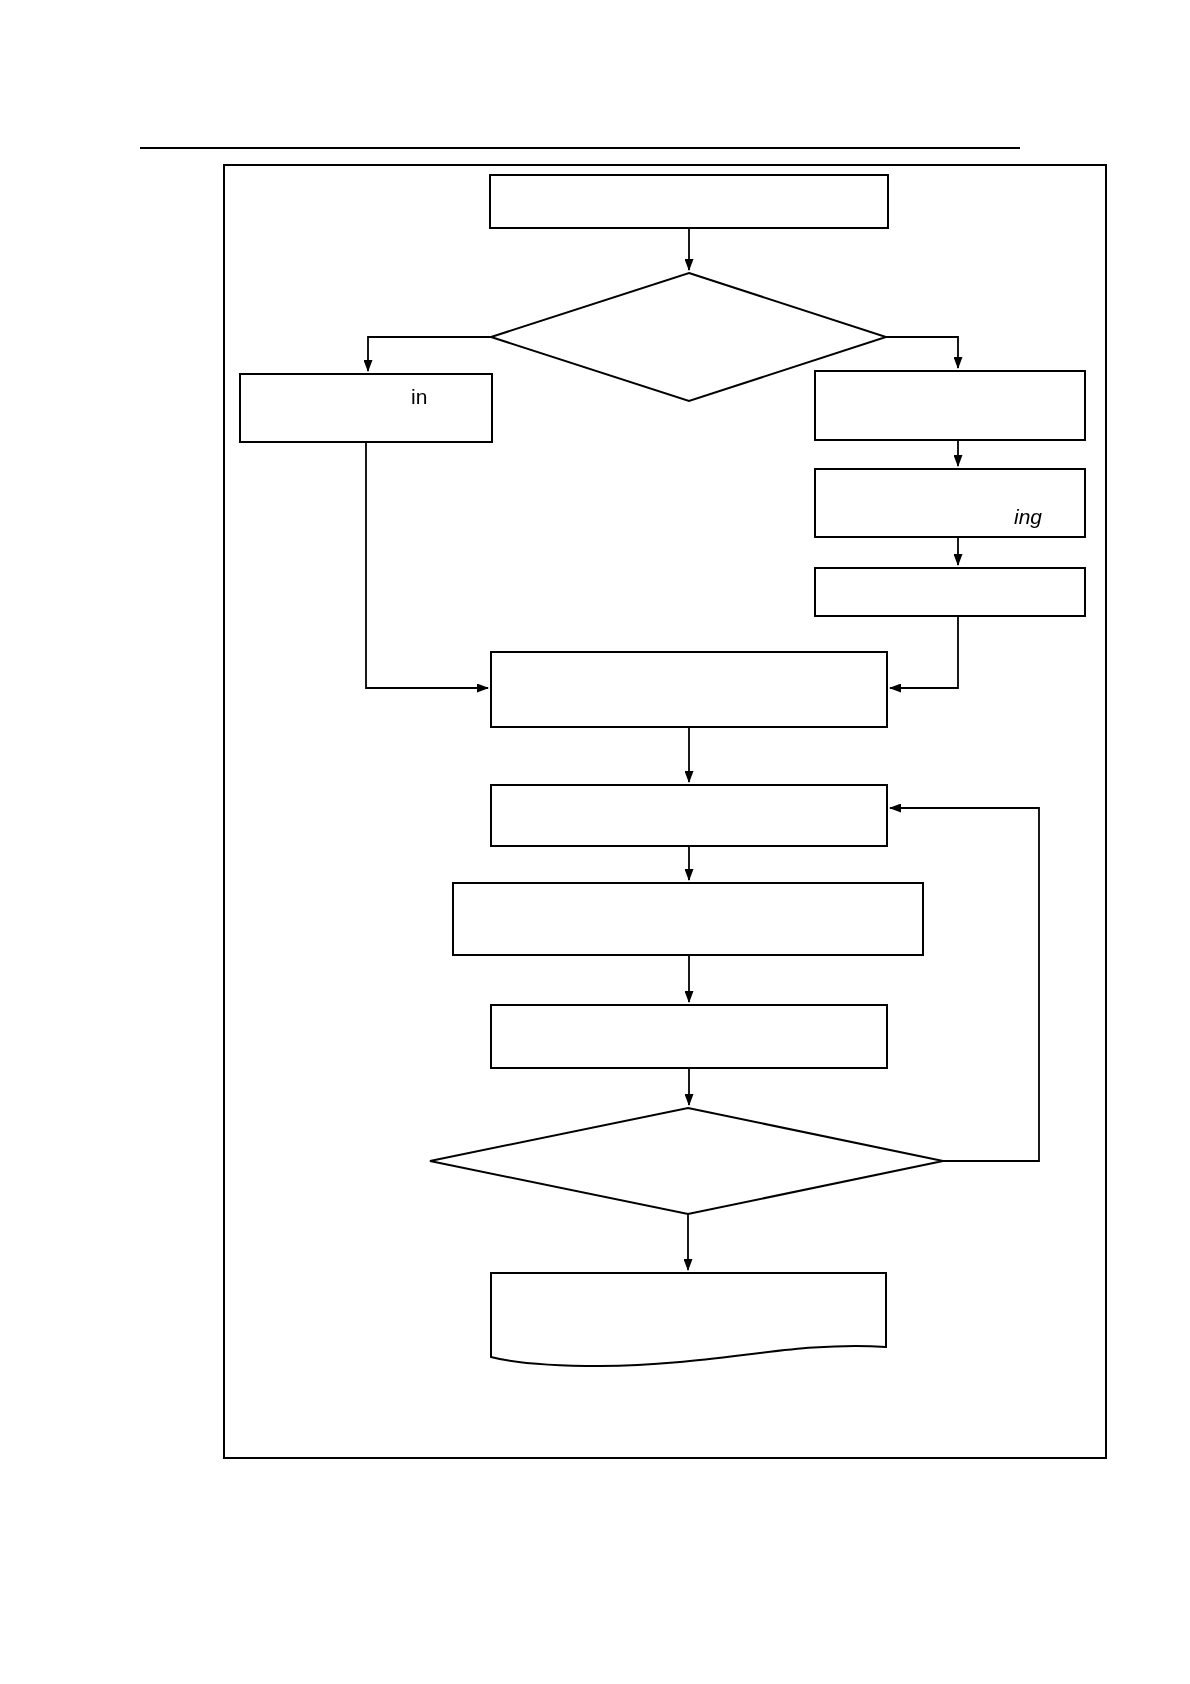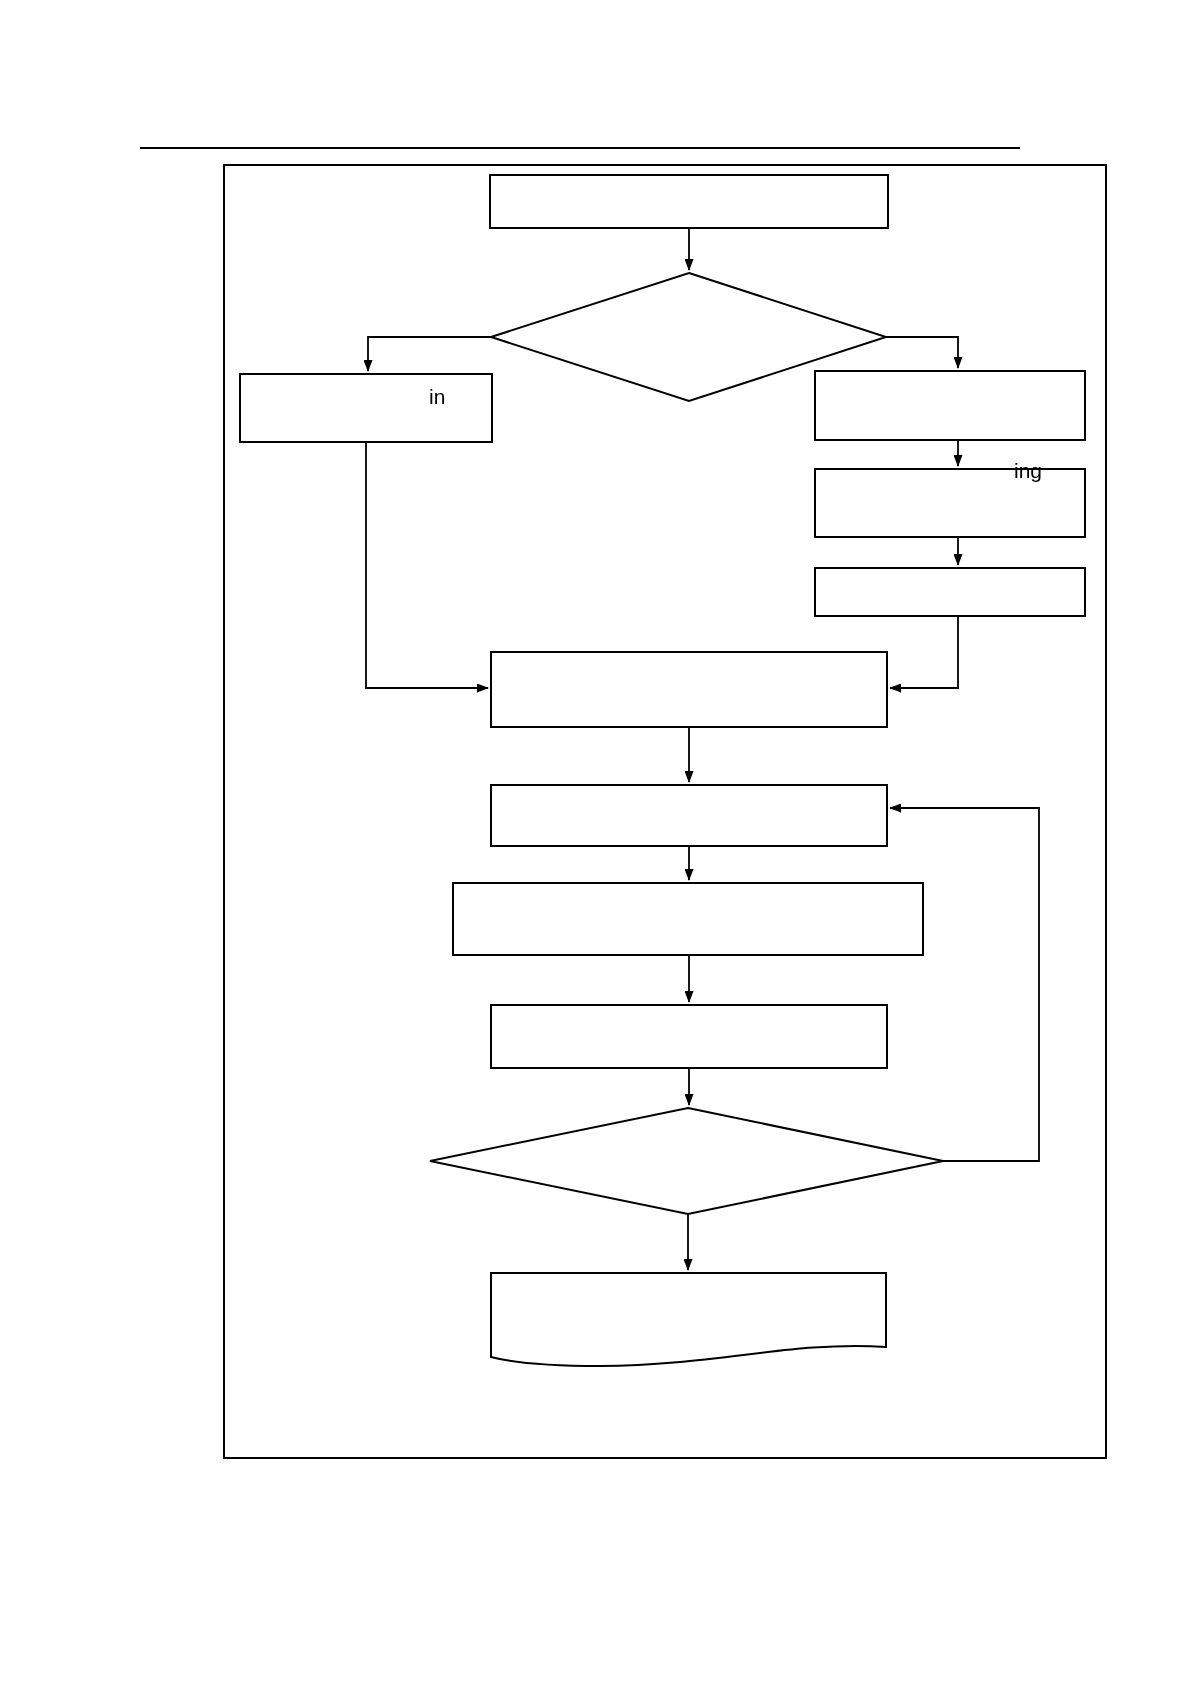--- a/index.html
+++ b/index.html
@@ -12,22 +12,22 @@
     font-family: "Liberation Sans", sans-serif;
   }
   .flow-svg { position: absolute; left: 0; top: 0; }
   .node-label {
     position: absolute;
     color: #000000;
     font-size: 21px;
     line-height: 23px;
     white-space: pre;
   }
-  .label-left-process  { left: 429px; top: 385px; }
-  .label-right-process { left: 1014px; top: 459px; }
+  .label-left-process  { left: 411px; top: 385px; }
+  .label-right-process { left: 1014px; top: 505px; font-style: italic; }
 </style>
 </head>
 <body>
 
 <div class="page">
 
   <svg class="flow-svg" width="1190" height="1684" viewBox="0 0 1190 1684">
     <defs>
       <marker id="arrow" viewBox="0 0 12 9" refX="11" refY="4.5" markerWidth="12" markerHeight="9" orient="auto" markerUnits="userSpaceOnUse">
         <path d="M0,0 L12,4.5 L0,9 Z" fill="#000000"></path>

